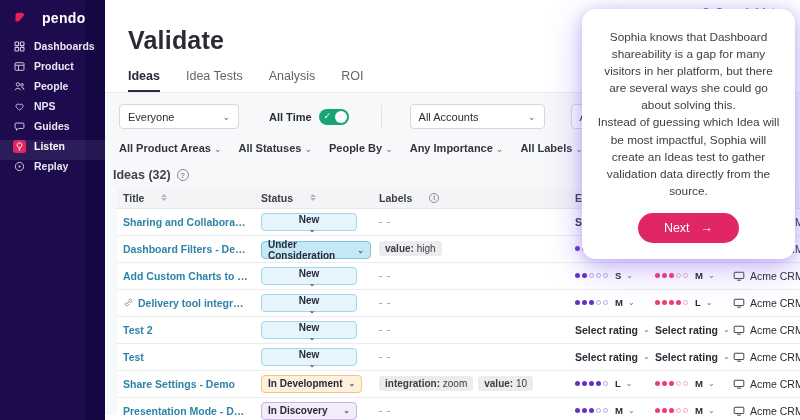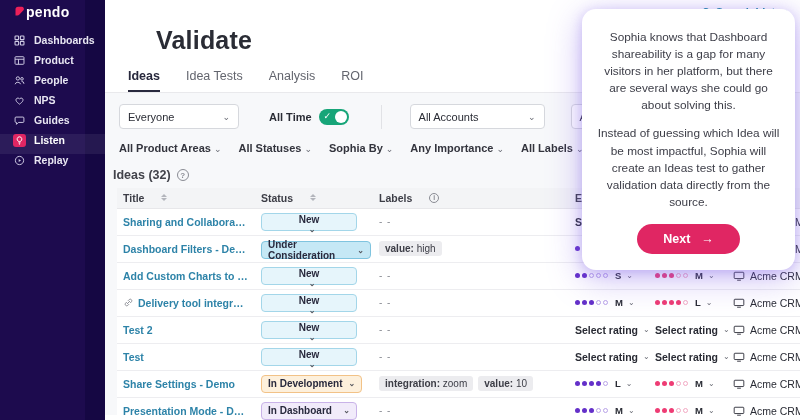--- a/index.html
+++ b/index.html
@@ -4,38 +4,38 @@
 <style>
   * { margin:0; padding:0; box-sizing:border-box; }
   html,body { width:800px; height:420px; overflow:hidden;
     font-family:"Liberation Sans", sans-serif; background:#fff; color:#2a2c35; }
 
   
   .sidebar { position:absolute; left:0; top:0; width:105px; height:420px;
     background:var(--sidebar-bg,#1d0b4e); z-index:2; }
   .sidebar::after { content:""; position:absolute; right:0; top:0; width:20px; height:420px;
     background:rgba(10,0,50,.35); }
-  .logo { display:flex; align-items:center; gap:0; padding:4px 0 10px 12px; }
+  .logo { display:flex; align-items:center; gap:16px; padding:10px 0 10px 12px; }
   .logo-text { color:#fff; font-size:14px; font-weight:bold; letter-spacing:.3px; }
   .nav { margin-top:4px; }
   .nav-item { display:flex; align-items:flex-start; gap:8px; height:20px; padding-left:13px;
     color:#e8e6f2; font-size:10.5px; font-weight:600; cursor:pointer; position:relative; z-index:3;}
   .nav-item .nicon { width:13px; height:13px; display:flex; align-items:center; justify-content:center; color:#cfcbe4; flex:0 0 13px;}
   .nav-item.active { color:#fff; font-weight:700; background:rgba(255,255,255,.07); }
   .nav-item.active .nicon { background:var(--brand-pink,#ec2059); border-radius:3px; color:#fff; }
   .nicon svg { width:11px; height:11px; display:block; }
 
   
   .main { position:absolute; left:105px; top:0; width:695px; height:420px; background:#fff; }
   .search-top { position:absolute; top:6px; right:12px; display:flex; gap:4px; align-items:center;
     color:#1b8aa3; font-size:11px; font-weight:600; z-index:1; }
   .search-top svg { width:11px; height:11px; }
 
   .page-head { padding:26px 0 0 23px; }
-  .page-title { font-size:25px; font-weight:bold; color:#2a2c35; letter-spacing:.2px;margin-left:28px; }
+  .page-title { font-size:25px; font-weight:bold; color:#2a2c35; letter-spacing:.2px; }
   .tabs { display:flex; gap:26px; padding:14px 0 0 23px; border-bottom:1px solid #e9e9ec; }
   .tab { font-size:12.5px; color:#63656e; padding-bottom:7px; cursor:pointer; }
   .tab.active { color:#28293d; font-weight:bold; border-bottom:2px solid #28293d; }
 
   .content { background:#f7f8fa; height:322px; }
 
   
   .filters1 { display:flex; align-items:center; gap:26px; padding:11px 0 0 14px; }
   .select { display:flex; align-items:center; justify-content:space-between; background:#fff;
     border:1px solid #d6d8dd; border-radius:4px; height:25px; padding:0 8px; font-size:11px;
@@ -104,24 +104,24 @@
   .dot.imp-e { border:1px solid #f2a9c3; }
   .size-letter { font-size:9.5px; font-weight:bold; color:#2a2c35; margin-left:2px; }
 
   .app-cell { display:flex; align-items:center; gap:5px; white-space:nowrap; }
   .app-cell svg { width:12px; height:12px; color:#3c3d46; flex:0 0 12px; }
 
   
   .popover { position:absolute; top:9px; right:5px; width:213px; background:#fff; border-radius:14px;
     padding:20px 14px 16px; z-index:10; text-align:center;
     box-shadow:0 8px 34px rgba(122,88,230,.40), 0 2px 12px rgba(122,88,230,.28); }
-  .popover p { font-size:11.8px; line-height:1.45; color:#3c3d47; margin-bottom:11px; }
+  .popover p { font-size:11.8px; line-height:1.45; color:#3c3d47; }
   .popover p:last-of-type { margin-bottom:13px; }
   .next-btn { display:inline-flex; align-items:flex-end; gap:11px; background:var(--brand-pink,#e02663);
-    color:#fff; font-size:12.5px; font-weight:bold; border:none; border-radius:999px;
+    color:#fff; font-size:12.5px; font-weight:normal; border:none; border-radius:999px;
     padding:8px 26px; cursor:pointer; font-family:"Liberation Sans", sans-serif; }
 </style>
 </head>
 <body>
 
 <div class="sidebar">
   <div class="logo">
     <svg width="14" height="14" viewBox="0 0 16 16">
       <path d="M4 14 V5 a3 3 0 0 1 3-3 h4.2 a2.4 2.4 0 0 1 1.9 3.9 L8.2 11.2 a2.5 2.5 0 0 1-1.9.9 H4z" fill="#ec2059"></path>
     </svg>
@@ -240,21 +240,21 @@
       </div>
       <div class="select w-apps">
         <span>All Apps</span>
         <span class="chev">⌄</span>
       </div>
     </div>
 
     <div class="filters2">
       <span class="filter-chip"><span>All Product Areas</span><span class="chev">⌄</span></span>
       <span class="filter-chip"><span>All Statuses</span><span class="chev">⌄</span></span>
-      <span class="filter-chip"><span>Sophia By</span><span class="chev">⌄</span></span>
+      <span class="filter-chip"><span>People By</span><span class="chev">⌄</span></span>
       <span class="filter-chip"><span>Any Importance</span><span class="chev">⌄</span></span>
       <span class="filter-chip"><span>All Labels</span><span class="chev">⌄</span></span>
       <span class="filter-chip"><span>Workarounds</span><span class="chev">⌄</span></span>
     </div>
 
     <div class="ideas-head">
       <span class="ideas-title"><span>Ideas</span>&nbsp;<span>(32)</span></span>
       <span class="help-circ">?</span>
     </div>
 
@@ -660,21 +660,21 @@
   </tr>
 
   <tr>
     <td>
               <span class="title-cell">
 
       <span class="title-link">Presentation Mode - Demo</span>
     </span>
             </td>
     <td><span class="pill discovery">
-      <span class="pill-text">In Dashboard</span>
+      <span class="pill-text">In Discovery</span>
       <span class="chev">⌄</span>
     </span></td>
     <td>
               <span class="chips">
                 <span class="empty-dash">- -</span>
               </span>
             </td>
     <td>
               <span class="rating">
                 <span class="dots">

